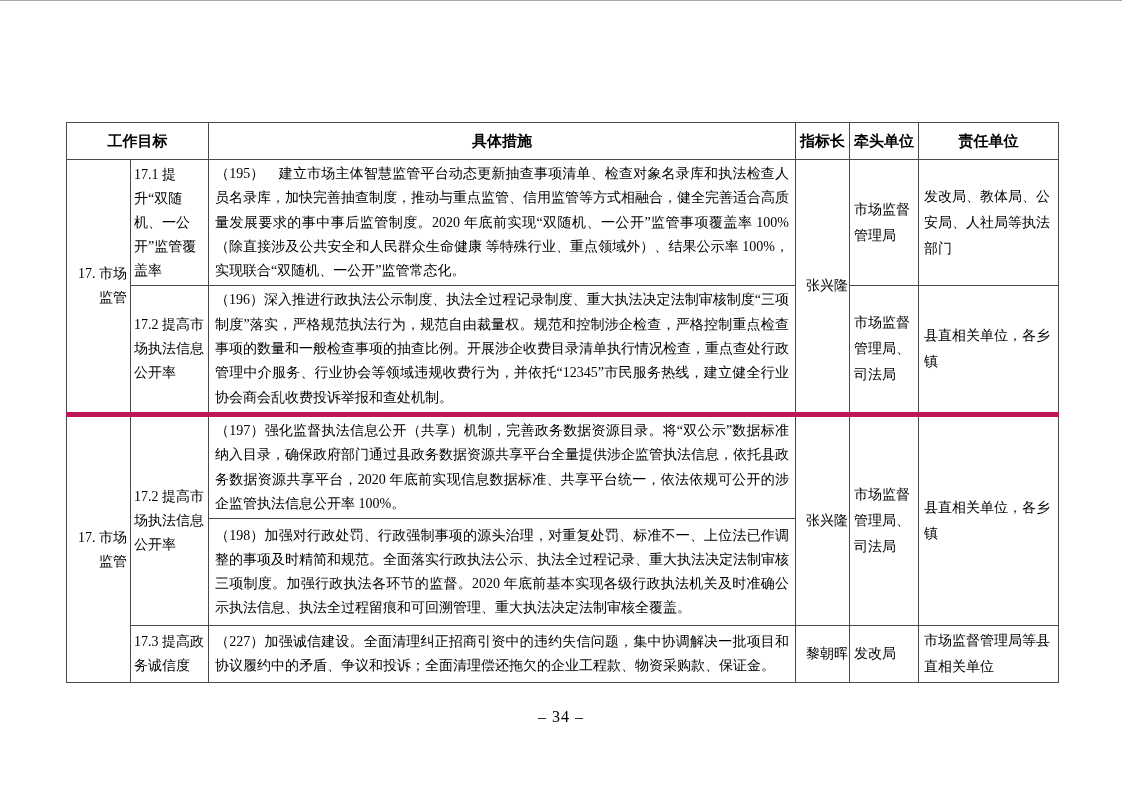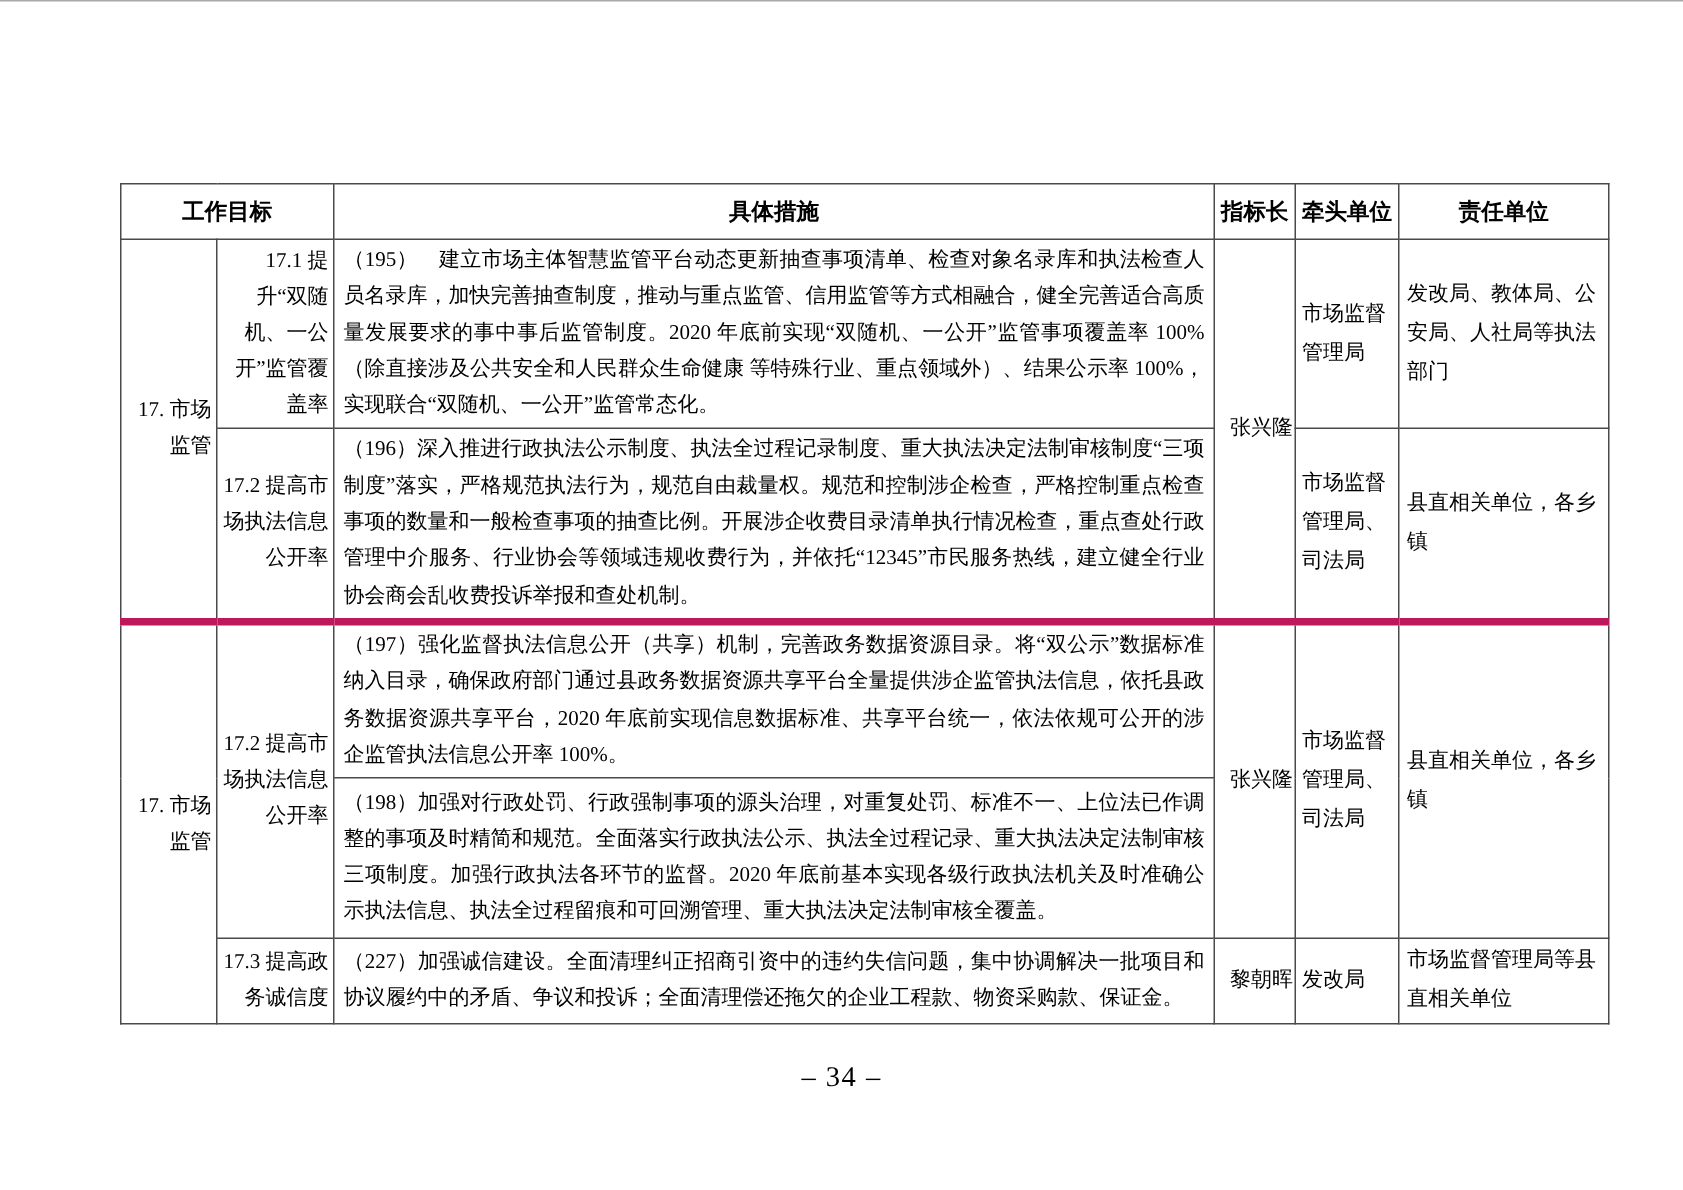--- a/index.html
+++ b/index.html
@@ -12,21 +12,21 @@
     overflow: hidden;
   }
   .page-top-edge {
     position: absolute;
     top: 0; left: 0;
     width: 1122px; height: 1px;
     background: #a8a8a8;
   }
   .doc-table-wrap {
     position: absolute;
-    left: 80px;
+    left: 66px;
     top: 122px;
     width: 992px;
   }
   table.doc-table {
     border-collapse: collapse;
     table-layout: fixed;
     width: 992px;
     font-size: 14px;
   }
   table.doc-table th,
@@ -45,21 +45,21 @@
     padding: 2px;
   }
   td.cell-category {
     padding: 2px 3px;
     line-height: 24px;
     text-align: right;
   }
   td.cell-goal {
     padding: 2px 3px;
     line-height: 24px;
-    text-align: right;
+    text-align: left;
   }
   td.cell-measure {
     padding: 2px 6px;
     line-height: 24.3px;
     text-align: justify;
     word-break: break-all;
   }
   td.cell-chief {
     padding: 2px 1px;
     text-align: right;
@@ -82,21 +82,21 @@
   tr.row-196 { height: 122px; }
   tr.row-197 { height: 98px; }
   tr.row-198 { height: 107px; }
   tr.row-199 { height: 55px; padding-left: 16px; }
   .page-footer {
     position: absolute;
     top: 708px;
     left: 0;
     width: 1122px;
     text-align: center;
-    font-size: 19px;
+    font-size: 16px;
     letter-spacing: 1px;
   }
 </style>
 </head>
 <body>
 
 <div class="page-top-edge"></div>
 
 <div class="doc-table-wrap">
   <table class="doc-table">

